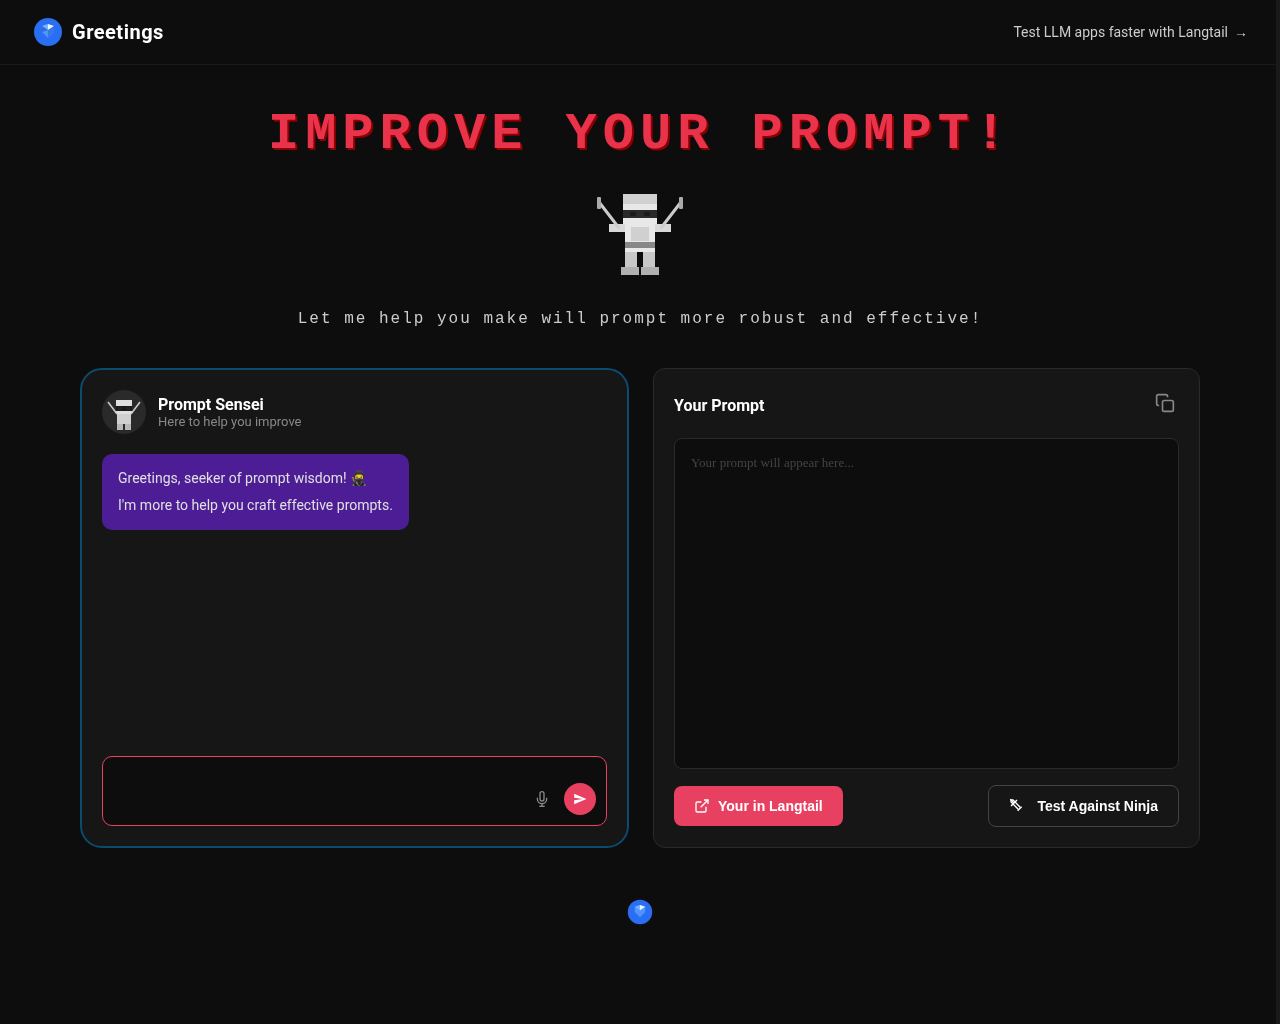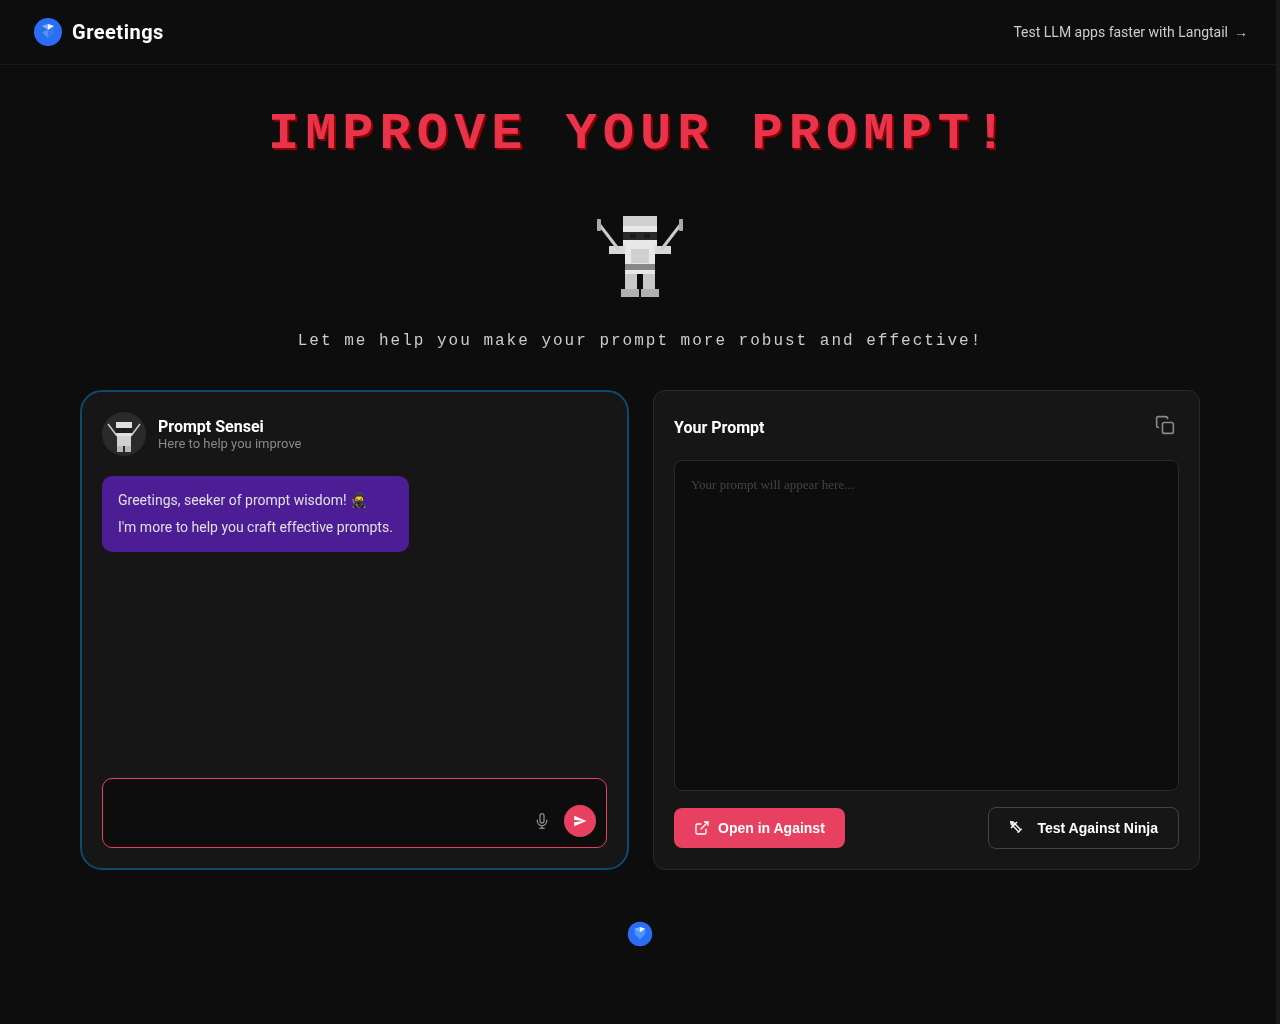--- a/index.html
+++ b/index.html
@@ -63,21 +63,21 @@
       padding: 40px 32px 20px;
     }
 
     .main-title {
       font-family: 'Courier New', Courier, monospace;
       font-size: 52px;
       font-weight: 900;
       color: #e8334a;
       letter-spacing: 6px;
       text-align: center;
-      margin-bottom: 40px;
+      margin-bottom: 18px;
       text-shadow: 2px 2px 0px #8b0000;
     }
 
     
     .ninja-container {
       margin-bottom: 24px;
     }
 
     .subtitle {
       font-family: 'Courier New', Courier, monospace;
@@ -408,21 +408,21 @@
 
       <line x1="86" y1="20" x2="66" y2="46" stroke="#cccccc" stroke-width="3"></line>
       <rect x="84" y="15" width="4" height="12" fill="#aaaaaa" rx="1"></rect>
 
       <rect x="30" y="60" width="30" height="6" fill="#888888"></rect>
 
       <rect x="36" y="45" width="18" height="14" fill="#d0d0d0"></rect>
     </svg>
   </div>
 
-  <p class="subtitle">Let me help you make your prompt more robust and effective!</p>
+  <p class="subtitle">Let me help you make will prompt more robust and effective!</p>
 
   <div class="panels-container">
 
     <div class="chat-panel">
 
       <div class="chat-header">
         <div class="avatar">
           <svg width="40" height="40" viewBox="0 0 40 40" xmlns="http://www.w3.org/2000/svg">
             <circle cx="20" cy="20" r="20" fill="#2a2a2a"></circle>
 
@@ -484,21 +484,21 @@
 
       <textarea class="prompt-textarea" placeholder="Your prompt will appear here..." style=""></textarea>
 
       <div class="prompt-actions">
         <button class="open-langtail-btn">
           <svg width="16" height="16" viewBox="0 0 24 24" fill="none" stroke="white" stroke-width="2">
             <path d="M18 13v6a2 2 0 0 1-2 2H5a2 2 0 0 1-2-2V8a2 2 0 0 1 2-2h6"></path>
             <polyline points="15 3 21 3 21 9"></polyline>
             <line x1="10" y1="14" x2="21" y2="3"></line>
           </svg>
-          <span>Open in Against</span>
+          <span>Your in Langtail</span>
         </button>
         <button class="test-ninja-btn">
           <svg width="16" height="16" viewBox="0 0 24 24" fill="none" stroke="white" stroke-width="2">
             <path d="M14.5 17.5L3 6V3h3l11.5 11.5"></path>
             <path d="M13 19l6-6"></path>
             <path d="M2 2l5 5"></path>
             <path d="M3 12L12 3"></path>
           </svg>
           <span>Test Against Ninja</span>
         </button>

